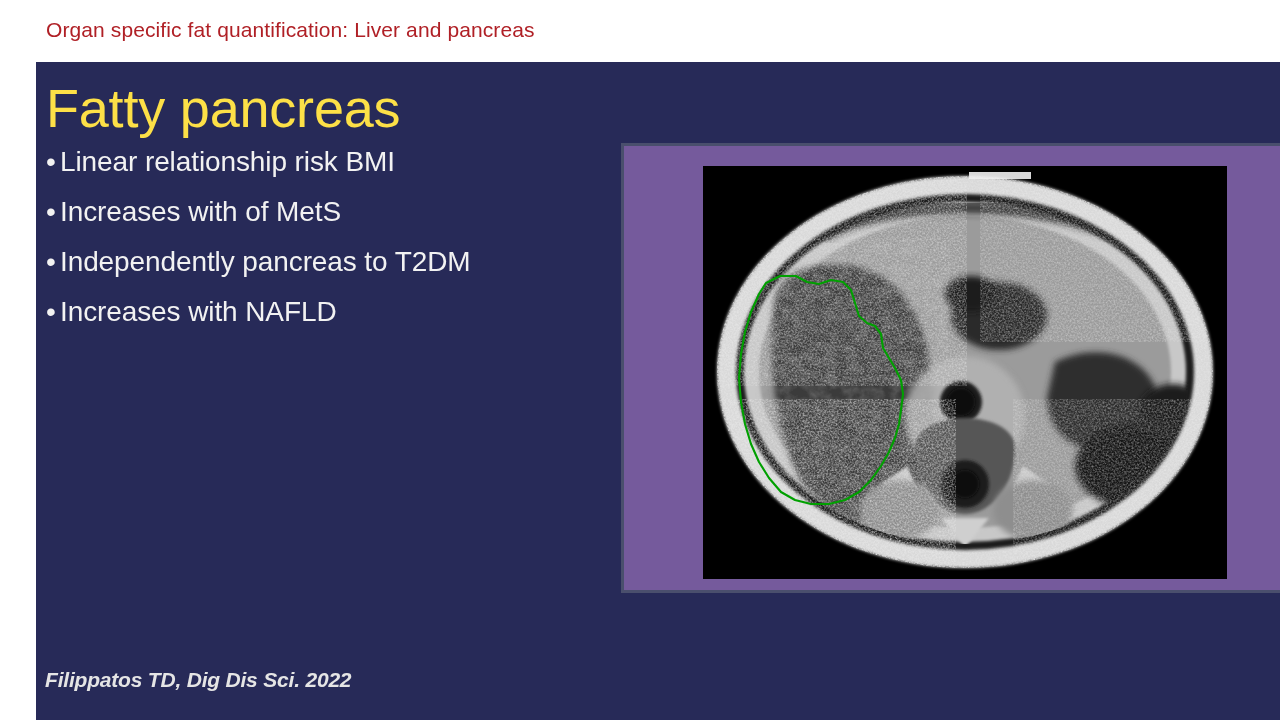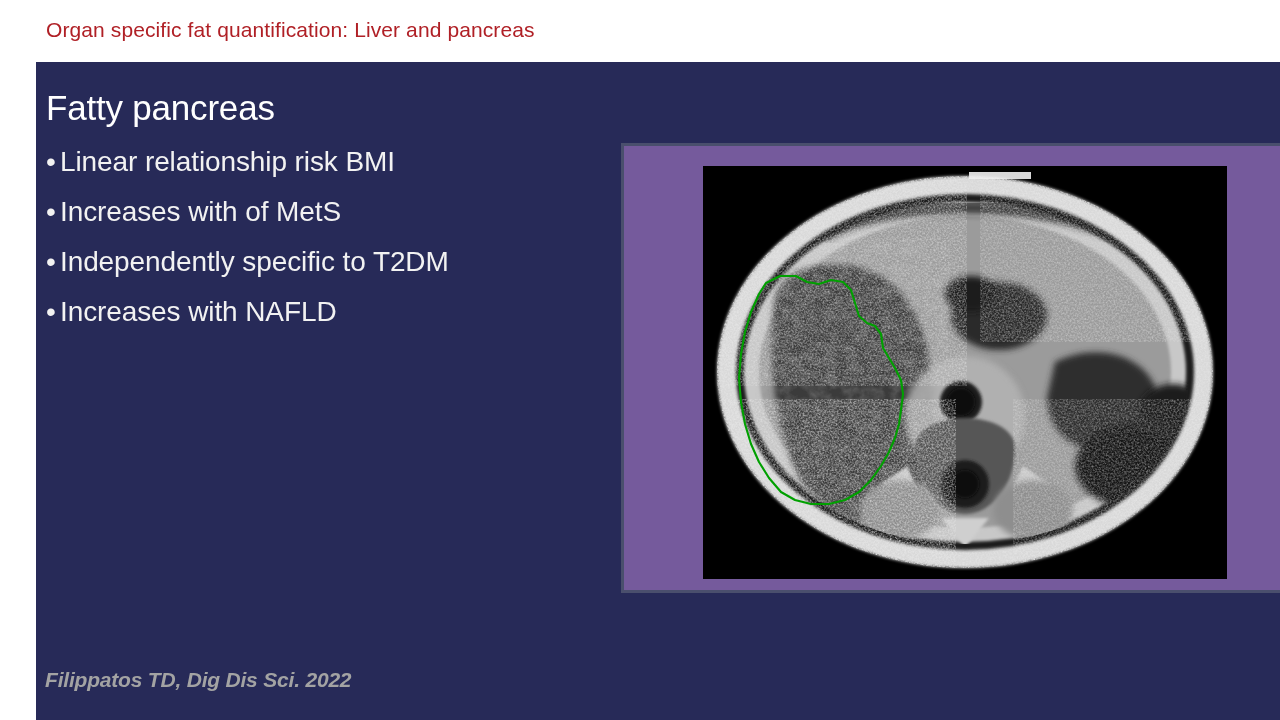--- a/index.html
+++ b/index.html
@@ -41,23 +41,23 @@
     font-family: "Liberation Sans", sans-serif;
     letter-spacing: 0.1px;
     white-space: nowrap;
   }
 
   
   #slide-title {
     position: absolute;
     left: 10px;
     top: 82px;
-    font-size: 35px;
+    font-size: 54px;
     line-height: 52px;
-    color: #ffffff;
+    color: #fde047;
     font-weight: 400;
     letter-spacing: -0.2px;
     white-space: nowrap;
   }
 
   #bullets {
     position: absolute;
     left: 10px;
     top: 146px;
     width: 540px;
@@ -82,21 +82,21 @@
     flex: 0 1 auto;
     letter-spacing: -0.1px;
   }
 
   #citation {
     position: absolute;
     left: 9px;
     top: 667px;
     font-size: 21px;
     line-height: 26px;
-    color: #a3a3a3;
+    color: #e5e5e5;
     font-weight: bold;
     font-style: italic;
     letter-spacing: -0.2px;
     white-space: nowrap;
     text-align: right;
   }
 
   
   #image-frame {
     position: absolute;
@@ -142,21 +142,21 @@
       <span class="bullet-text">Linear relationship risk BMI</span>
     </div>
 
     <div class="bullet-row">
       <span class="bullet-dot">•</span>
       <span class="bullet-text">Increases with of MetS</span>
     </div>
 
     <div class="bullet-row">
       <span class="bullet-dot">•</span>
-      <span class="bullet-text">Independently specific to T2DM</span>
+      <span class="bullet-text">Independently pancreas to T2DM</span>
     </div>
 
     <div class="bullet-row">
       <span class="bullet-dot">•</span>
       <span class="bullet-text">Increases with NAFLD</span>
     </div>
 
   </div>
 
   <div id="citation">Filippatos TD, Dig Dis Sci. 2022</div>

